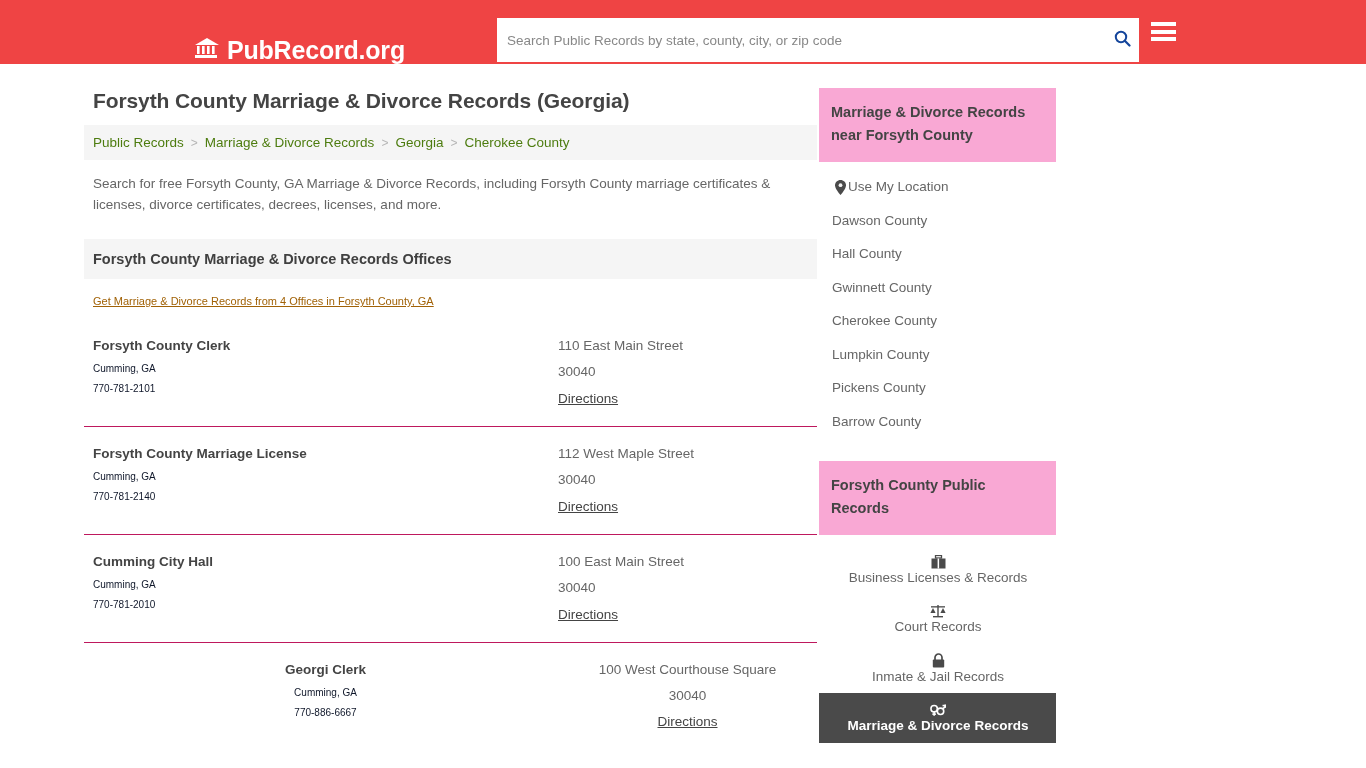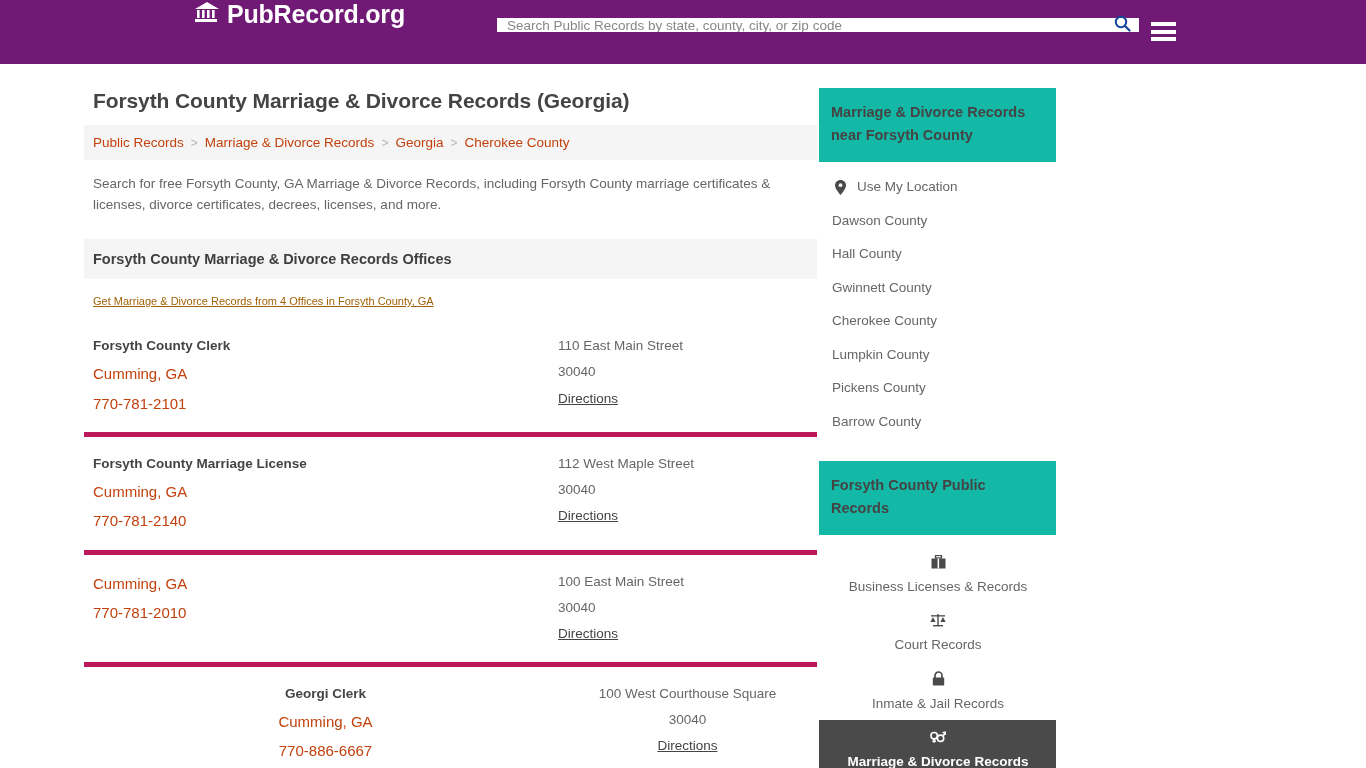--- a/index.html
+++ b/index.html
@@ -8,23 +8,23 @@
     width: 1366px;
     height: 768px;
     background: #ffffff;
     font-family: "Liberation Sans", sans-serif;
     overflow: hidden;
   }
 
   
   .topbar {
     height: 64px;
-    background: #701a75;
-    display: flex;
-    align-items: flex-start;
+    background: #ef4444;
+    display: flex;
+    align-items: flex-end;
     position: relative;
   }
 
   .logo {
     display: flex;
     align-items: center;
     gap: 7px;
     margin-left: 194px;
     cursor: pointer;
     user-select: none;
@@ -36,21 +36,21 @@
     font-weight: bold;
     letter-spacing: -0.2px;
     line-height: 1;
   }
 
   .searchwrap {
     position: absolute;
     left: 497px;
     top: 18px;
     width: 642px;
-    height: 14px;
+    height: 44px;
     background: #ffffff;
     display: flex;
     align-items: center;
   }
   .search-input {
     flex: 1;
     border: none;
     outline: none;
     height: 100%;
     padding: 0 10px;
@@ -112,21 +112,21 @@
   .breadcrumb {
     background: #f5f5f5;
     padding: 10px 0 10px 9px;
     font-size: 13.5px;
     color: #777777;
     display: flex;
     align-items: center;
     flex-wrap: nowrap;
     gap: 0;
   }
-  .crumb { color: #c2410c; text-decoration: none; cursor: pointer; white-space: nowrap; }
+  .crumb { color: #4d7c0f; text-decoration: none; cursor: pointer; white-space: nowrap; }
   .crumb-sep { color: #b5b5b5; margin: 0 7px; font-size: 12px; }
 
   .intro {
     font-size: 13.5px;
     line-height: 1.52;
     color: #666666;
     padding: 14px 9px 0 9px;
     max-width: 730px;
   }
 
@@ -145,35 +145,35 @@
     color: #a16207;
     padding: 16px 9px 0 9px;
     text-decoration: underline;
   }
 
   
   .office-list { margin-top: 12px; }
   .office-row {
     display: flex;
     padding: 14px 0 14px 9px;
-    border-bottom: 5px solid #be185d;
+    border-bottom: 1px solid #be185d;
   }
   .office-row:last-child { border-bottom: none; text-align: center; }
   .office-left  { width: 465px; }
   .office-right { flex: 1; }
 
   .office-name {
     font-size: 13.5px;
     font-weight: bold;
     color: #444444;
     line-height: 1.95;
   }
   .office-line {
-    font-size: 15px;
-    color: #c2410c;
+    font-size: 10px;
+    color: #0f172a;
     line-height: 1.95;
   }
   .office-addr {
     font-size: 13.5px;
     color: #666666;
     line-height: 1.95;
   }
   .office-zip {
     font-size: 13.5px;
     color: #666666;
@@ -183,35 +183,34 @@
     font-size: 13.5px;
     color: #444444;
     text-decoration: underline;
     cursor: pointer;
     line-height: 1.95;
     display: inline-block;
   }
 
   
   .side-head {
-    background: #14b8a6;
+    background: #f9a8d4;
     padding: 13px 12px 15px 12px;
     font-size: 14.5px;
     font-weight: bold;
     color: #444444;
     line-height: 1.6;
   }
   .side-head.first { margin-top: 24px; }
   .side-head.second { margin-top: 22px; }
 
   .side-list { padding-top: 8px; }
   .side-item {
     display: flex;
     align-items: center;
-    gap: 9px;
     padding: 9px 12px 9px 13px;
     font-size: 13.5px;
     color: #666666;
     cursor: pointer;
     line-height: 1.15;
   }
   .side-item .ic {
     width: 16px;
     display: flex;
     align-items: center;
@@ -310,20 +309,21 @@
         </div>
         <div class="office-right">
           <div class="office-addr">112 West Maple Street</div>
           <div class="office-zip">30040</div>
           <a class="directions">Directions</a>
         </div>
       </div>
 
       <div class="office-row">
         <div class="office-left">
+          <div class="office-name">Cumming City Hall</div>
           <div class="office-line">Cumming, GA</div>
           <div class="office-line">770-781-2010</div>
         </div>
         <div class="office-right">
           <div class="office-addr">100 East Main Street</div>
           <div class="office-zip">30040</div>
           <a class="directions">Directions</a>
         </div>
       </div>
 

